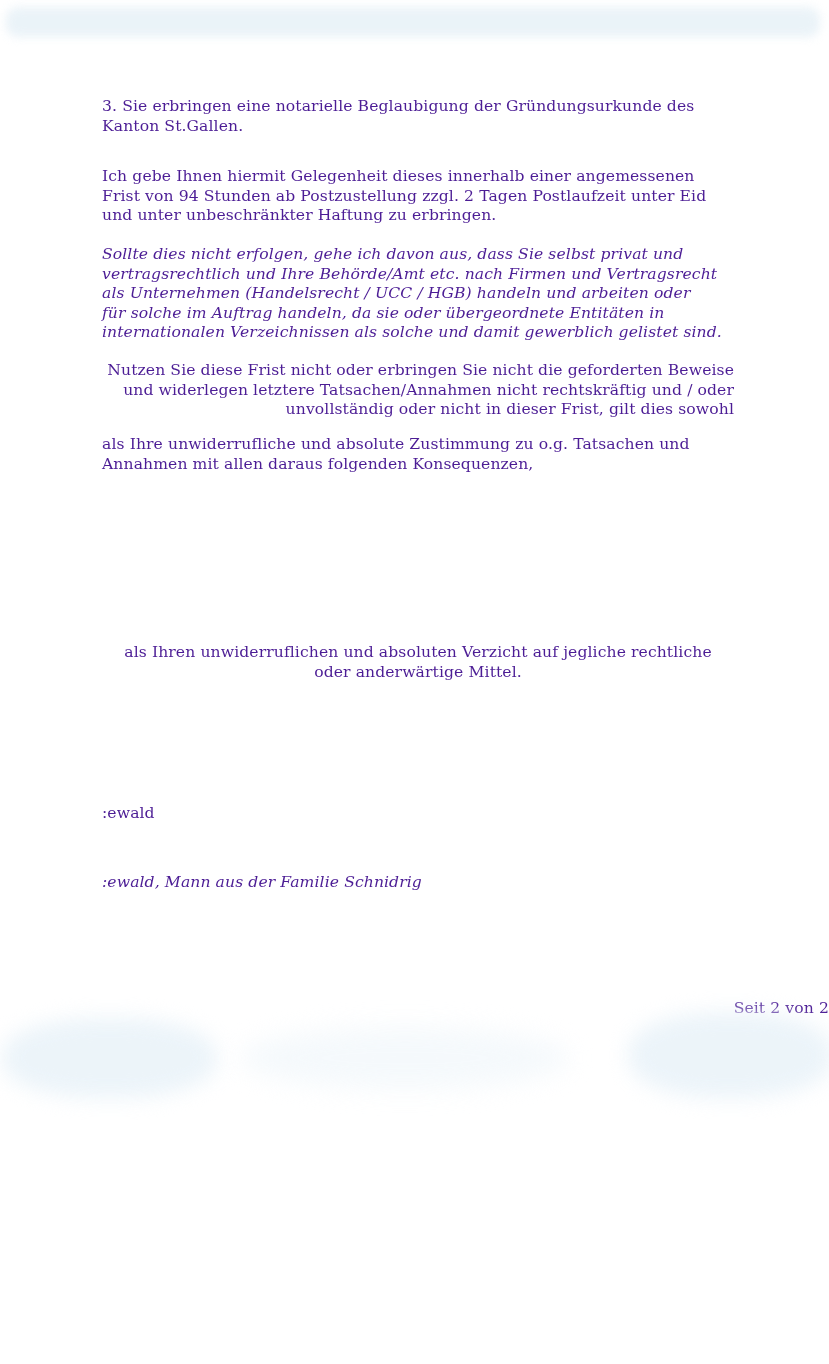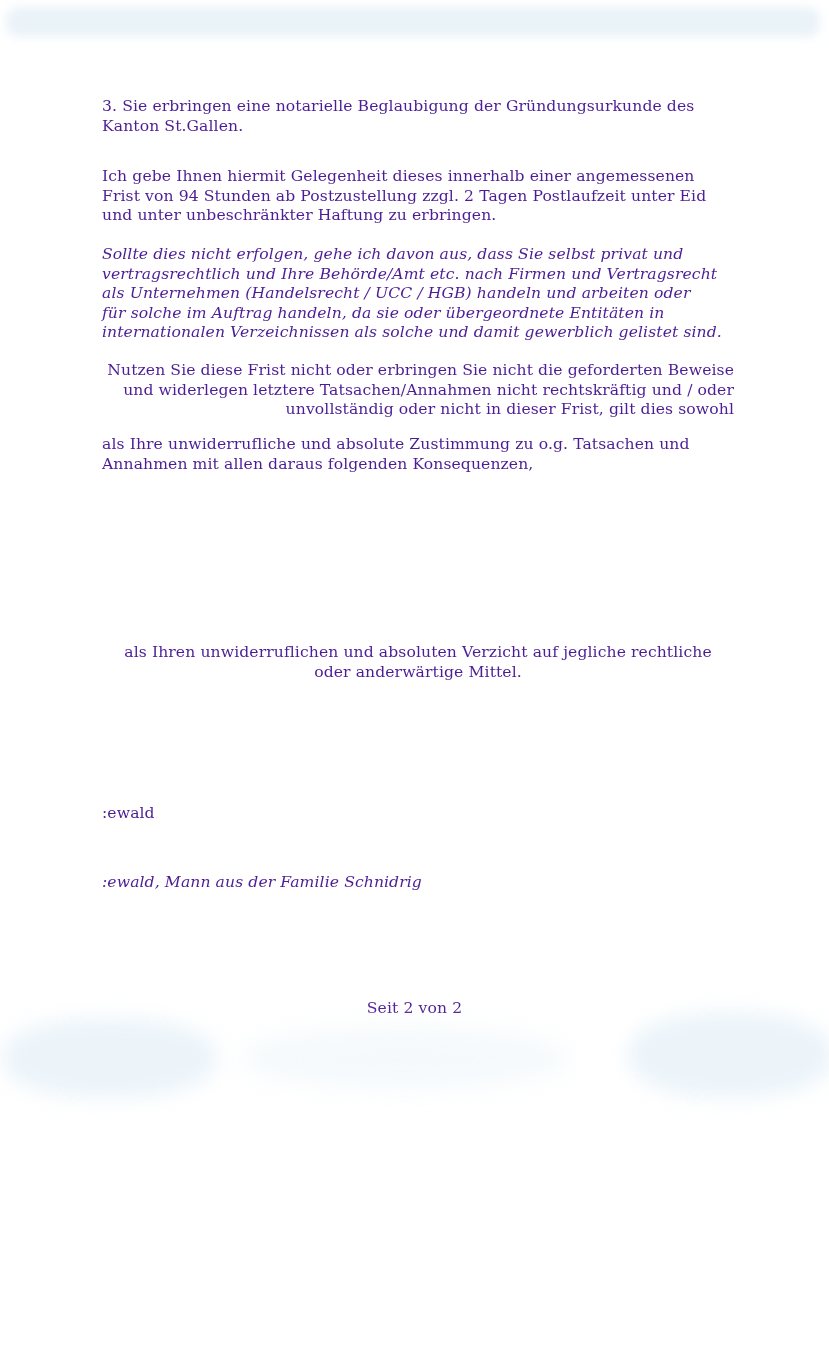--- a/index.html
+++ b/index.html
@@ -40,21 +40,21 @@
   .p7 { top: 643px; text-align: center; }
   .sig-closing { top: 721px; }
   .sig-name    { top: 778px; margin-top: 26px; }
   .sig-full    { top: 873px; font-style: italic; }
   .footer {
     position: absolute;
     top: 999px;
     left: 0;
     width: 100%;
     margin: 0;
-    text-align: center;
+    text-align: right;
     font-size: 15.6px;
     line-height: 19.6px;
     letter-spacing: 0.1px;
   }
 </style>
 </head>
 <body>
 
 <div class="page">
 

